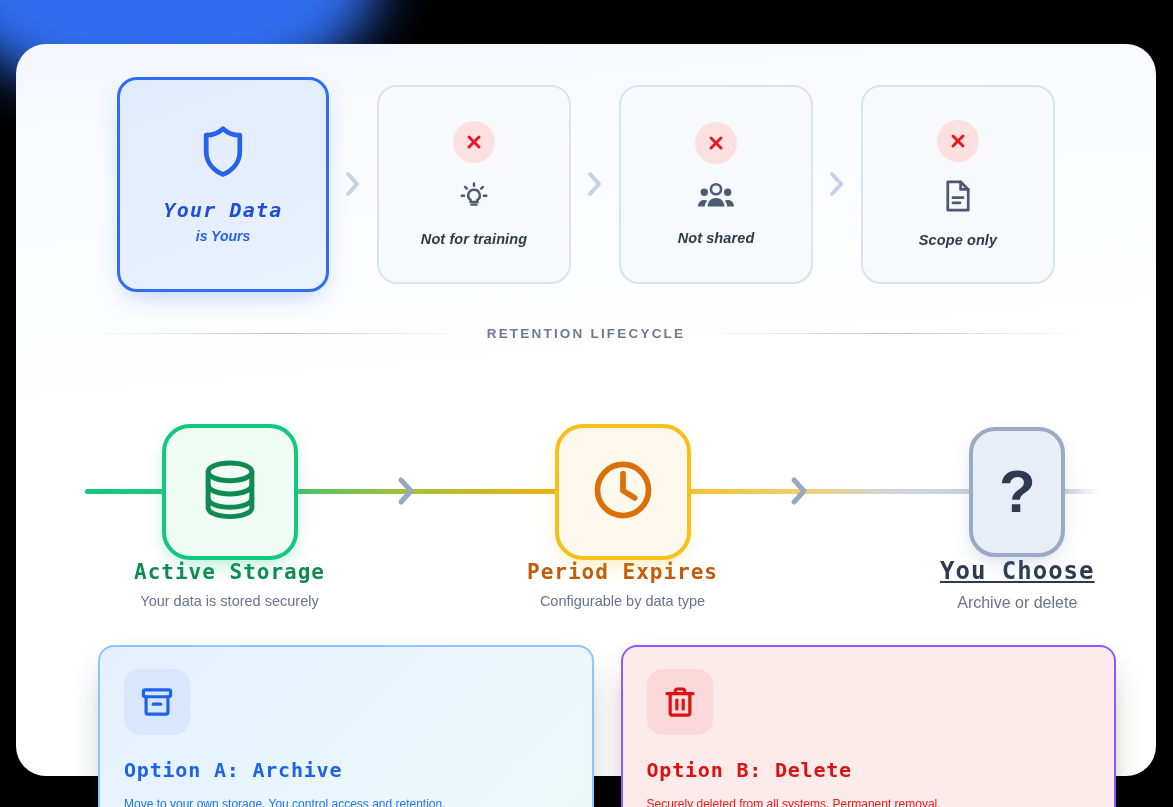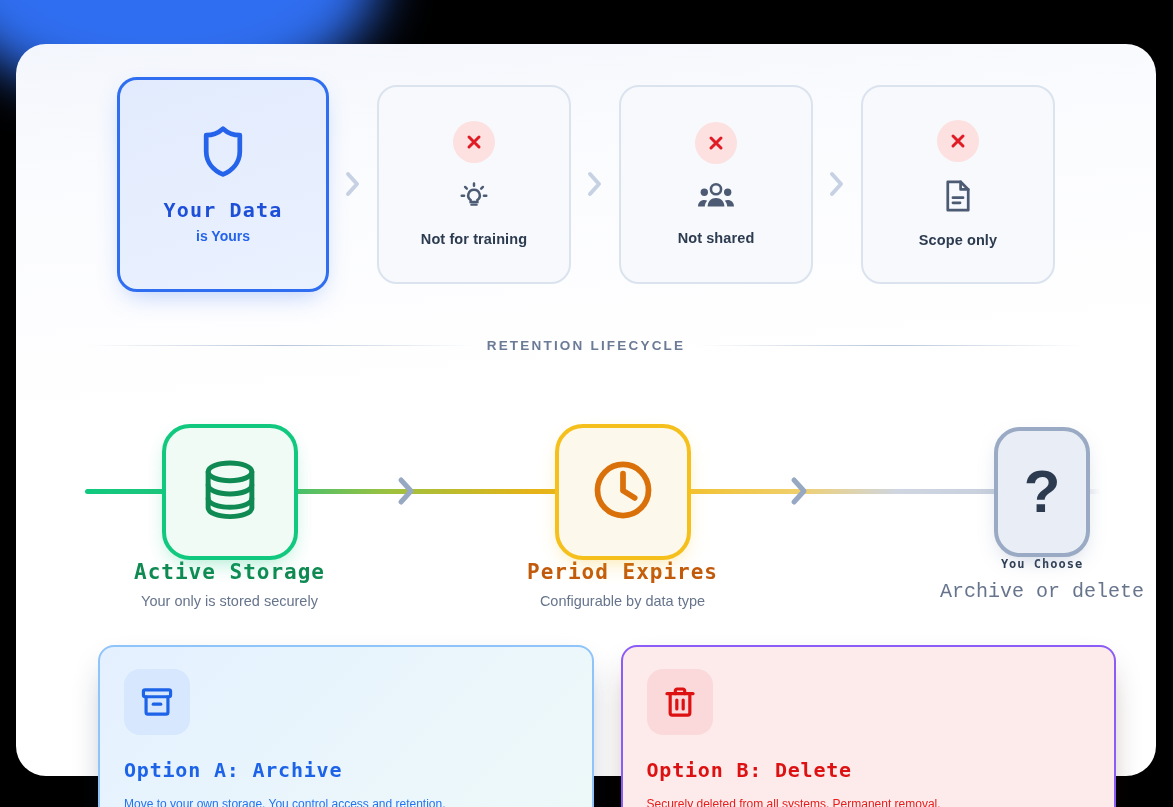--- a/index.html
+++ b/index.html
@@ -48,20 +48,21 @@
   
   .principles {
     position: absolute;
     left: 0; right: 0;
     top: 20px;
     height: 240px;
     display: flex;
     align-items: center;
     justify-content: center;
     gap: 0px;
+    font-style: italic;
   }
 
   .pcard {
     width: 194px;
     height: 199px;
     border-radius: 20px;
     display: flex;
     flex-direction: column;
     align-items: center;
     justify-content: center;
@@ -113,21 +114,21 @@
     width: 48px;
     display: flex;
     align-items: center;
     justify-content: center;
     color: #c6d2e3;
   }
 
   
   .divider {
     position: absolute;
-    top: 294px;
+    top: 282px;
     left: 72px;
     right: 72px;
     display: flex;
     align-items: center;
     gap: 12px;
   }
   .divider .rule {
     flex: 1;
     height: 1px;
     background: linear-gradient(90deg, rgba(160,180,210,0) 0%, #b9c6da 50%, rgba(160,180,210,0) 100%);
@@ -218,29 +219,29 @@
   }
 
   .node-title {
     font-family: "DejaVu Sans Mono", monospace;
     font-weight: 700;
     font-size: 21px;
     letter-spacing: 1px;
   }
   .node-title.green { color: #0f8a52; }
   .node-title.amber { color: #c25a0b; }
-  .node-title.slate { color: #2d3b50; font-size: 12px; }
+  .node-title.slate { color: #2d3b50; font-size: 24px; text-decoration: underline; }
 
   .node-sub {
     font-size: 14.5px;
     color: #66748c;
     margin-top: 9px;
     white-space: nowrap;
   }
-  .node-sub.slate { font-size: 20px; font-family: Liberation Mono, monospace; }
+  .node-sub.slate { font-size: 16px; }
 
   .qmark {
     font-family: "Liberation Sans", sans-serif;
     font-size: 60px;
     font-weight: 700;
     color: #2d3b50;
     line-height: 1;
   }
 
   
@@ -424,21 +425,21 @@
             <span>
               <svg width="62" height="66" viewBox="0 0 30 32" fill="none" stroke="#0f8a52" stroke-width="2.4" stroke-linecap="round" stroke-linejoin="round">
                 <ellipse cx="15" cy="7.2" rx="10.6" ry="4.3"></ellipse>
                 <path d="M4.4 7.2 V24.6 C4.4 27 9.1 28.9 15 28.9 C20.9 28.9 25.6 27 25.6 24.6 V7.2"></path>
                 <path d="M4.4 13.6 C4.4 16 9.1 17.9 15 17.9 C20.9 17.9 25.6 16 25.6 13.6"></path>
                 <path d="M4.4 20.1 C4.4 22.5 9.1 24.4 15 24.4 C20.9 24.4 25.6 22.5 25.6 20.1"></path>
               </svg>
             </span>
           </div>
           <div class="node-title green">Active Storage</div>
-          <div class="node-sub">Your only is stored securely</div>
+          <div class="node-sub">Your data is stored securely</div>
         </div>
 
         <div class="stage-node" style="left:511px; top:40px;">
           <div class="node-box amber">
             <span>
               <svg width="66" height="66" viewBox="0 0 30 30" fill="none" stroke="#d9700a" stroke-width="2.6" stroke-linecap="round" stroke-linejoin="round">
                 <circle cx="15" cy="15" r="11.6"></circle>
                 <path d="M15 7.6 V15.3 L20.3 18.6"></path>
               </svg>
             </span>

